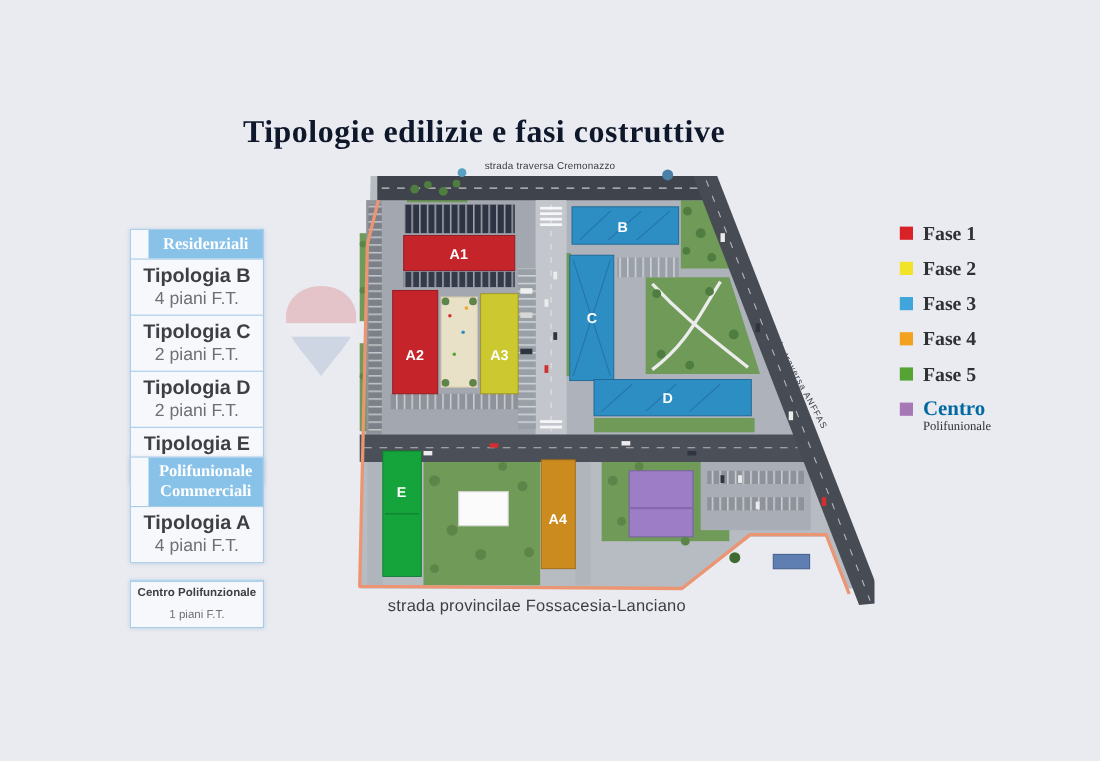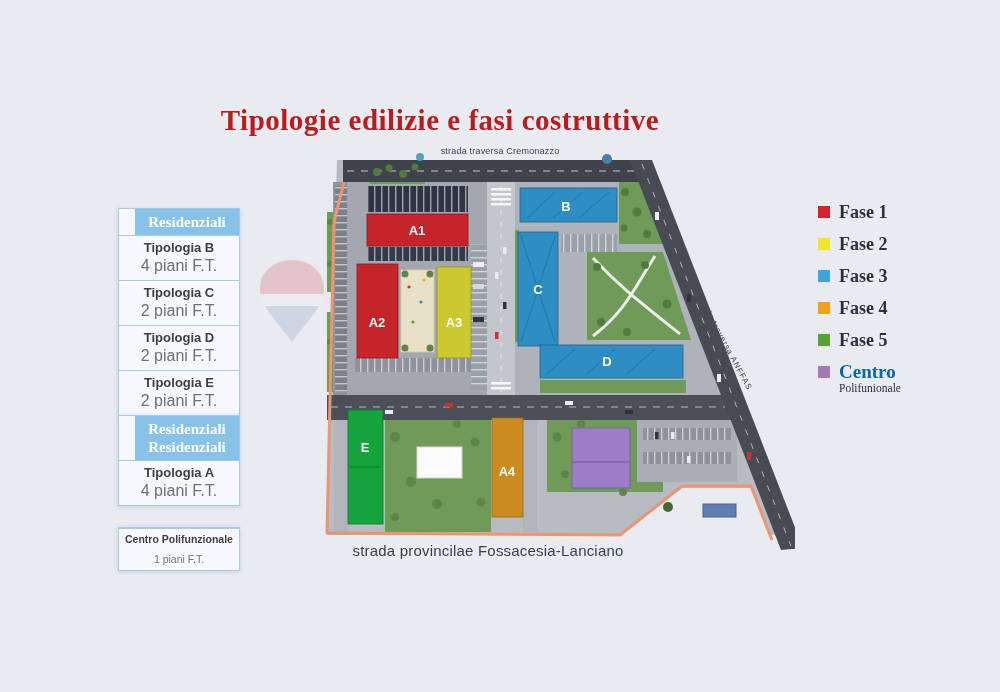--- a/index.html
+++ b/index.html
@@ -1,27 +1,27 @@
 <!DOCTYPE html>
 <html><head>
 <meta charset="utf-8">
 <style>
   html,body{margin:0;padding:0;}
   body{width:1000px;height:692px;background:#e9ebf1;position:relative;overflow:hidden;
        font-family:"Liberation Sans",sans-serif;}
   .page-title{position:absolute;left:190px;top:104px;width:500px;text-align:center;
-       font-family:"Liberation Serif",serif;font-weight:700;font-size:29px;color:#b91c1c;
+       font-family:"Liberation Serif",serif;font-weight:700;font-size:29px;color:#0f172a;
        letter-spacing:.5px;}
   
   .sb-box{position:absolute;left:118px;width:122px;background:#f7f8fb;border:1px solid #a6cce9;
        box-shadow:0 1px 4px rgba(110,135,170,.30);box-sizing:border-box;}
   .sb-head{background:#88c2e8;color:#fff;text-align:center;font-family:"Liberation Serif",serif;
        font-weight:700;font-size:15px;line-height:18px;padding:4px 2px;margin-left:16px;}
   .sb-row{border-top:1px solid #a6cce9;text-align:center;padding:4px 2px 5px 2px;}
-  .sb-name{font-size:13px;font-weight:700;color:#3d3f44;}
+  .sb-name{font-size:18px;font-weight:700;color:#3d3f44;}
   .sb-floors{font-size:16px;color:#6e7076;margin-top:2px;}
   .sb-row--small .sb-name{font-size:10.5px;}
   .sb-row--small .sb-floors{margin-top:8px;font-size:10.5px;}
   
   .legend{position:absolute;left:818px;top:202px;}
   .lg-item{display:flex;align-items:flex-start;margin-bottom:10px;height:22px;}
   .lg-sq{width:12px;height:12px;margin-top:4px;margin-right:9px;flex:0 0 12px;}
   .lg-label{font-family:"Liberation Serif",serif;font-size:18px;font-weight:600;color:#2f3134;
        line-height:20px;white-space:nowrap;}
   .lg-item--tall{height:auto;}
@@ -57,21 +57,21 @@
     <div class="sb-name">Tipologia D</div>
     <div class="sb-floors">2 piani F.T.</div>
   </div>
   <div class="sb-row">
     <div class="sb-name">Tipologia E</div>
     <div class="sb-floors">2 piani F.T.</div>
   </div>
 </div>
 
 <div class="sb-box" style="top:415px">
-  <div class="sb-head">Residenziali Residenziali</div>
+  <div class="sb-head">Polifunionale Commerciali</div>
   <div class="sb-row">
     <div class="sb-name">Tipologia A</div>
     <div class="sb-floors">4 piani F.T.</div>
   </div>
 </div>
 
 <div class="sb-box" style="top:527px">
   <div class="sb-row sb-row--small">
     <div class="sb-name">Centro Polifunzionale</div>
     <div class="sb-floors">1 piani F.T.</div>

